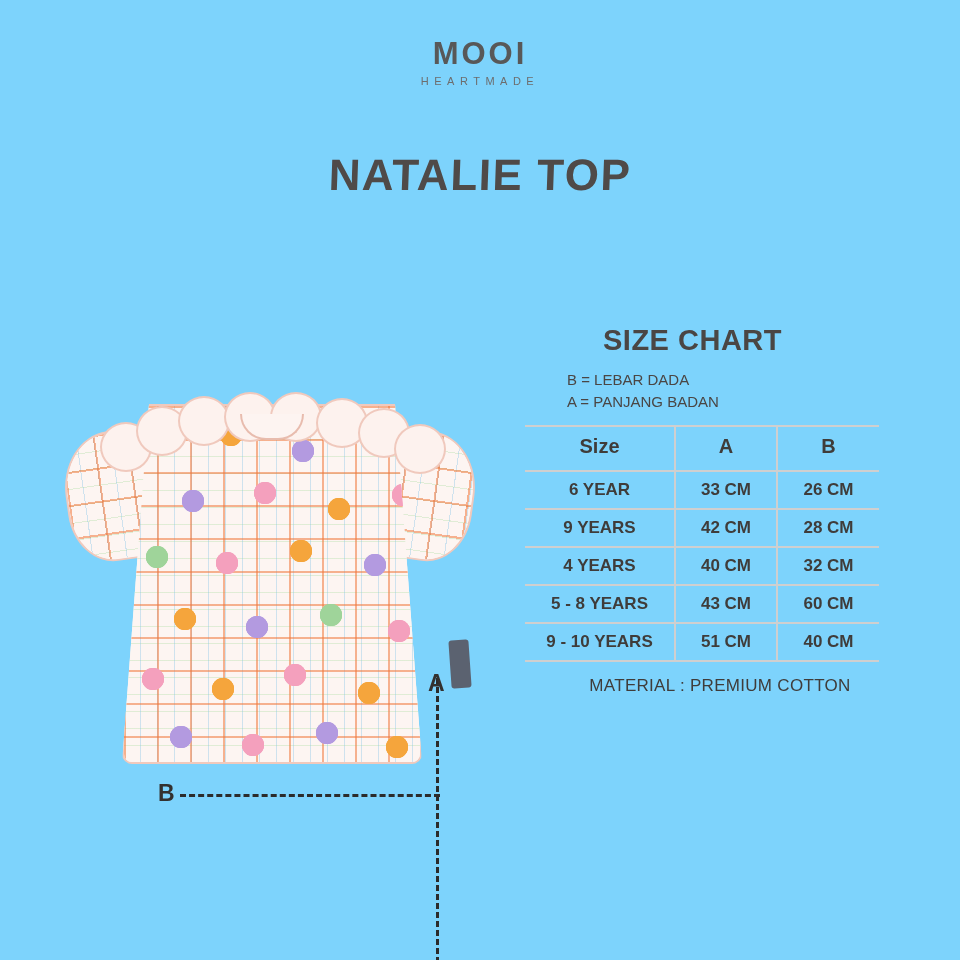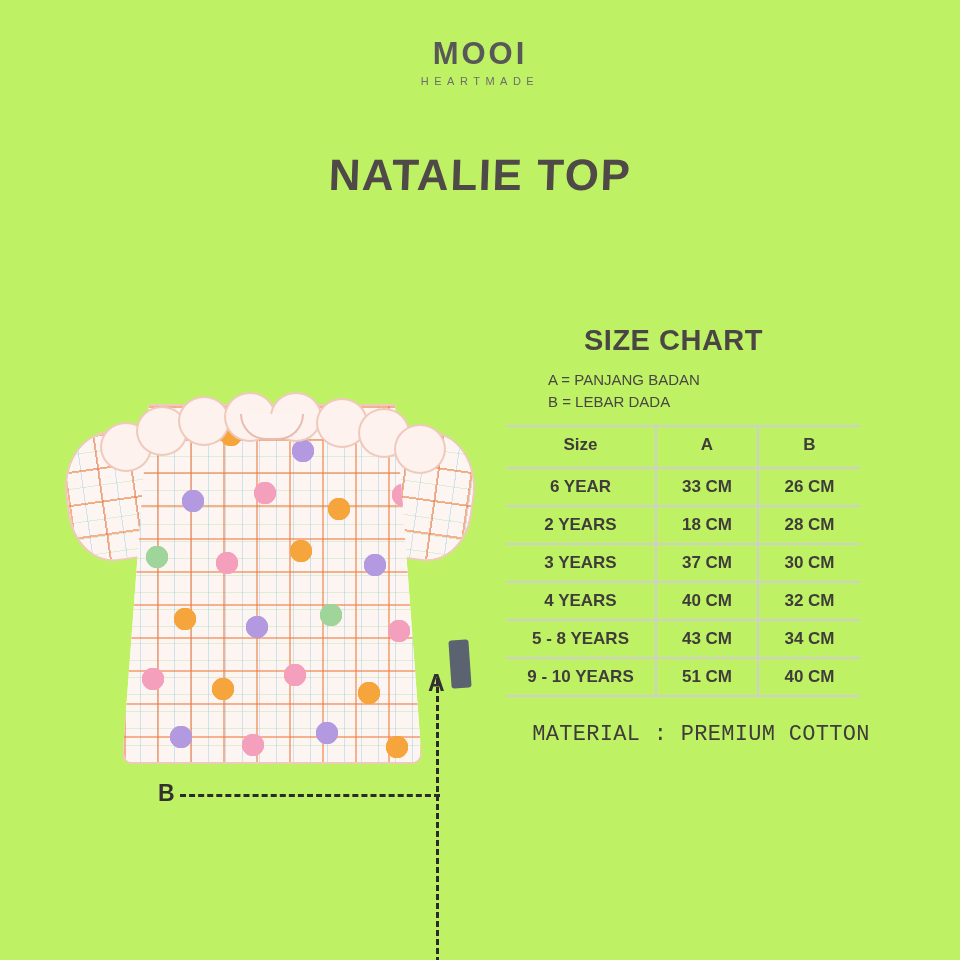--- a/index.html
+++ b/index.html
@@ -8,21 +8,21 @@
     width: 960px; height: 960px;
     background: #ffffff;
     font-family: "Liberation Sans", sans-serif;
     color: #4a4a4a;
     overflow: hidden;
   }
   .page {
     position: relative;
     width: 960px;
     height: 960px;
-    background: #bef264;
+    background: #7dd3fc;
   }
 
   
   .brand {
     position: absolute;
     top: 38px; left: 0; right: 0;
     text-align: center;
   }
   .brand-name {
     font-size: 31px;
@@ -200,21 +200,21 @@
     left: 118px;
     top: 450px;
     font-size: 23px;
     font-weight: 800;
     color: #33312f;
   }
 
   
   .chart {
     position: absolute;
-    left: 506px;
+    left: 525px;
     top: 324px;
     width: 390px;
   }
   .chart-title {
     font-size: 29px;
     font-weight: 800;
     color: #4a4644;
     letter-spacing: 0.5px;
     margin: 0 0 12px 78px;
   }
@@ -232,44 +232,43 @@
   table.size-table th,
   table.size-table td {
     text-align: center;
     font-size: 17px;
     font-weight: 700;
     color: #3f3c3a;
     padding: 8px 2px;
     border-bottom: 2px solid #cfcfcf;
   }
   table.size-table th {
-    font-size: 17px;
+    font-size: 20px;
     padding-bottom: 12px;
   }
   table.size-table th:nth-child(1),
   table.size-table td:nth-child(1) { width: 150px; }
   table.size-table th:nth-child(2),
   table.size-table td:nth-child(2),
   table.size-table th:nth-child(3),
   table.size-table td:nth-child(3) { width: 102px; }
   table.size-table th:nth-child(1),
   table.size-table td:nth-child(1),
   table.size-table th:nth-child(2),
   table.size-table td:nth-child(2) {
     border-right: 2px solid #cfcfcf;
   }
   table.size-table tr:first-child th { border-top: 2px solid #cfcfcf; }
   .material {
-    margin-top: 25px;
+    margin-top: 14px;
     text-align: center;
-    font-size: 22px;
+    font-size: 17px;
     font-weight: 400;
     color: #3f3c3a;
     letter-spacing: 0.3px;
-    font-family: Liberation Mono, monospace;
   }
 </style>
 </head>
 <body>
 
 <div class="page">
 
   <div class="brand">
     <div class="brand-name">MOOI</div>
     <div class="brand-sub">HEARTMADE</div>
@@ -382,55 +381,50 @@
 
     <div class="guide-v"></div>
     <div class="guide-h"></div>
     <div class="label-A">A</div>
     <div class="label-B">B</div>
   </div>
 
   <div class="chart">
     <div class="chart-title">SIZE CHART</div>
     <div class="legend">
+      <div>B = LEBAR DADA</div>
       <div>A = PANJANG BADAN</div>
-      <div>B = LEBAR DADA</div>
     </div>
 
     <table class="size-table">
       <tbody id="size-table-body">
         <tr>
           <th>Size</th>
           <th>A</th>
           <th>B</th>
         </tr>
       <tr>
             <td>6 YEAR</td>
             <td>33 CM</td>
             <td>26 CM</td>
           </tr>
           <tr>
-            <td>2 YEARS</td>
-            <td>18 CM</td>
+            <td>9 YEARS</td>
+            <td>42 CM</td>
             <td>28 CM</td>
-          </tr>
-          <tr>
-            <td>3 YEARS</td>
-            <td>37 CM</td>
-            <td>30 CM</td>
           </tr>
           <tr>
             <td>4 YEARS</td>
             <td>40 CM</td>
             <td>32 CM</td>
           </tr>
           <tr>
             <td>5 - 8 YEARS</td>
             <td>43 CM</td>
-            <td>34 CM</td>
+            <td>60 CM</td>
           </tr>
           <tr>
             <td>9 - 10 YEARS</td>
             <td>51 CM</td>
             <td>40 CM</td>
           </tr>
         </tbody>
     </table>
 
     <div class="material">MATERIAL : PREMIUM COTTON</div>

